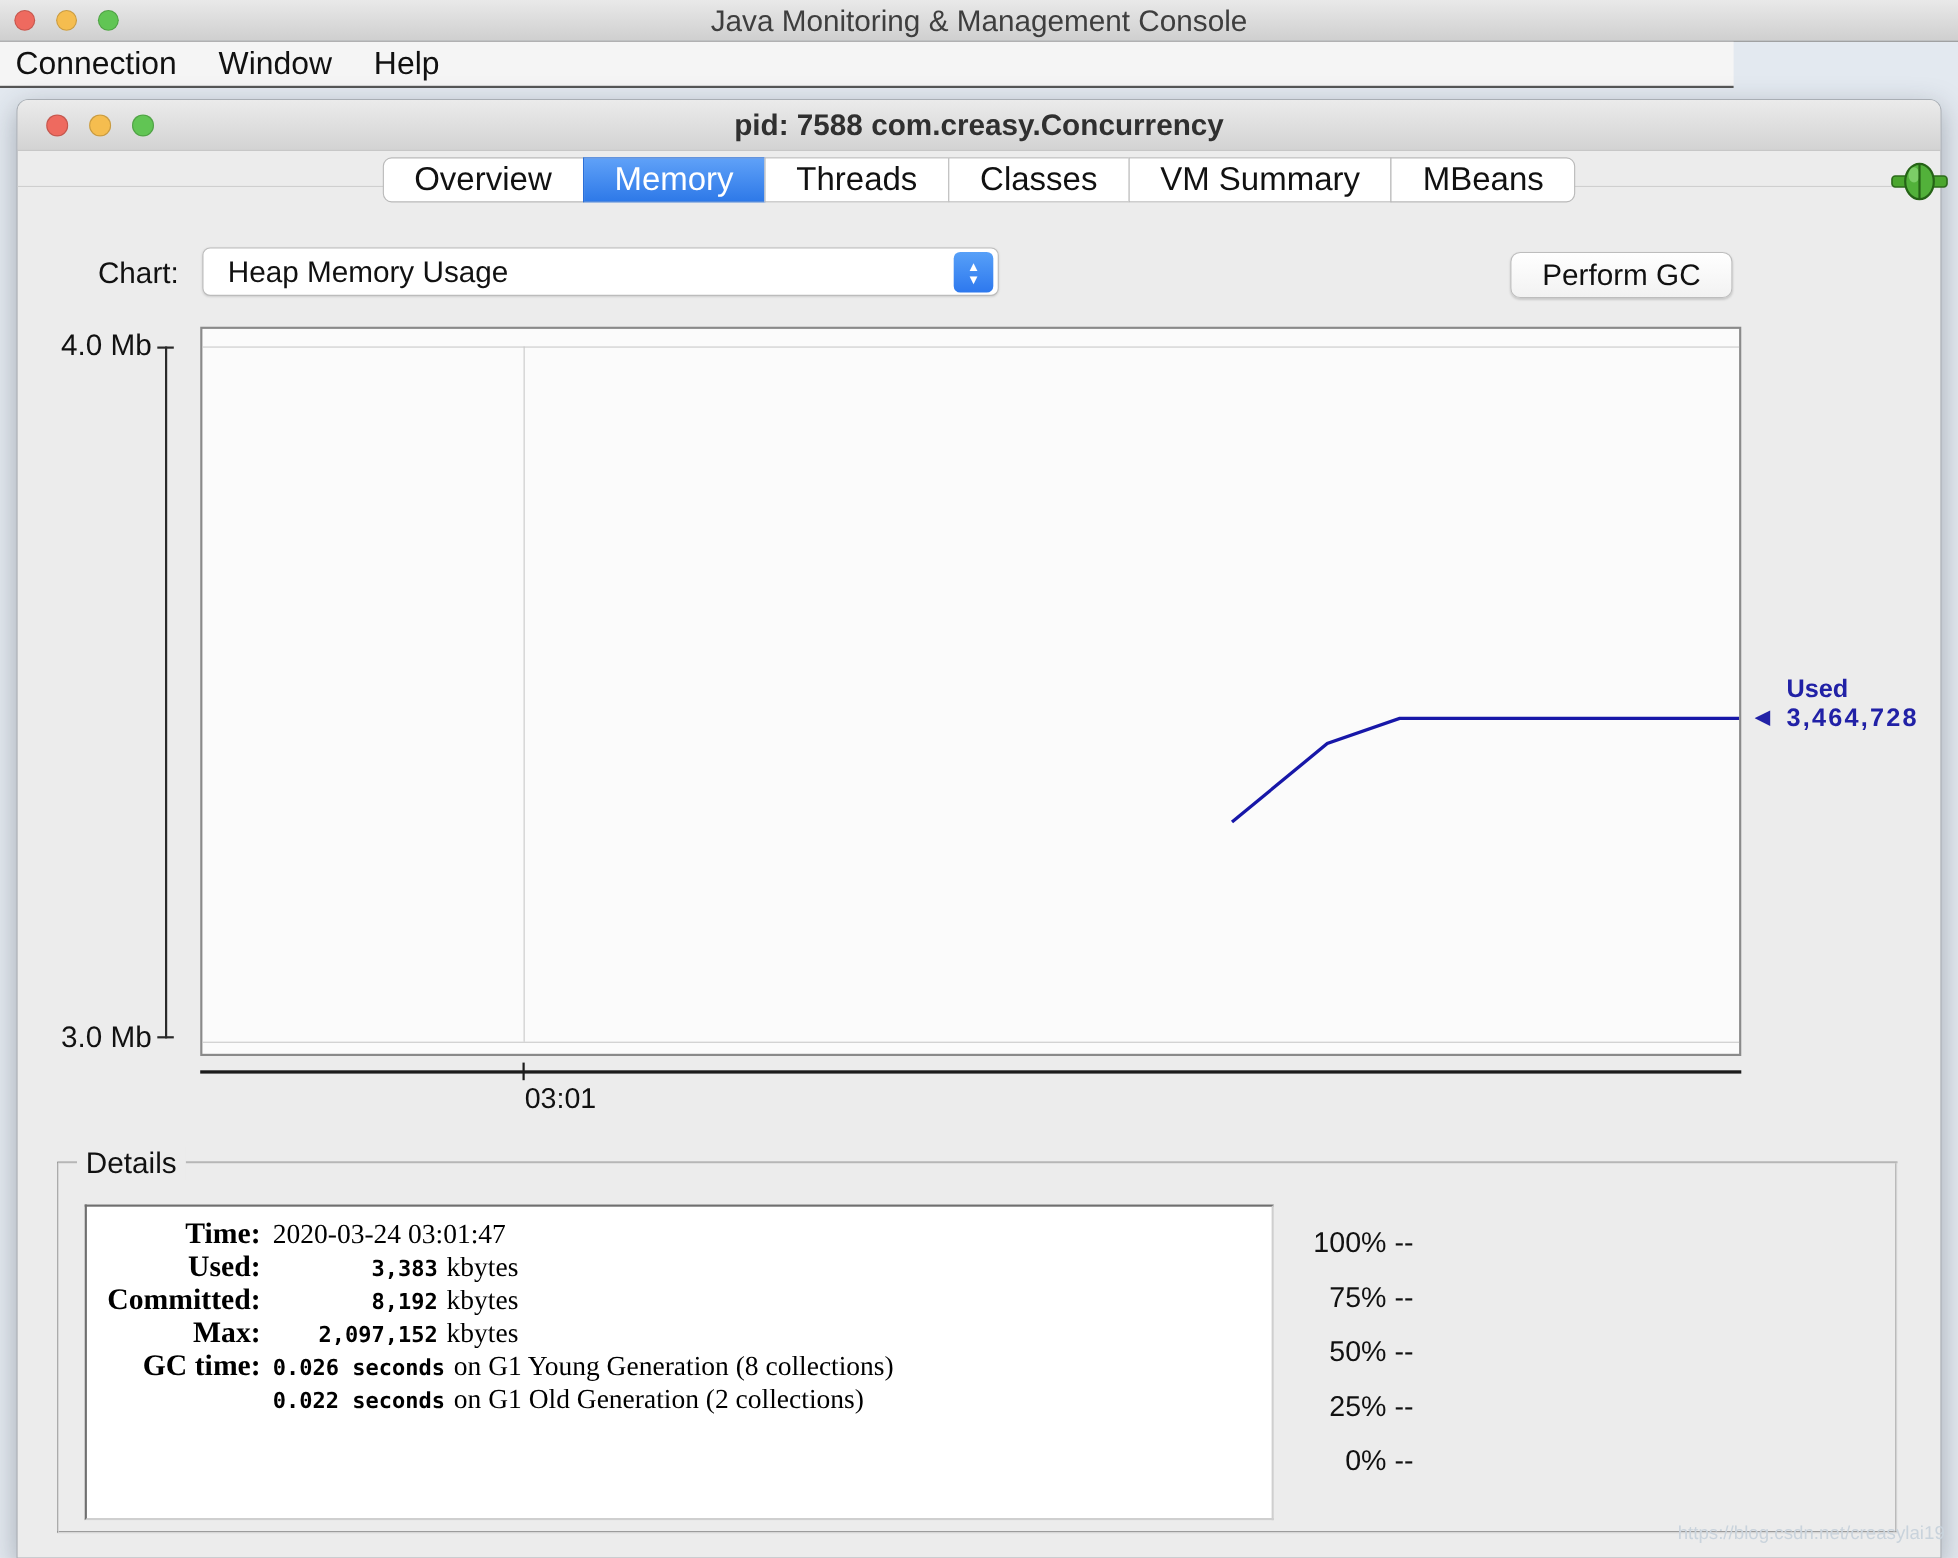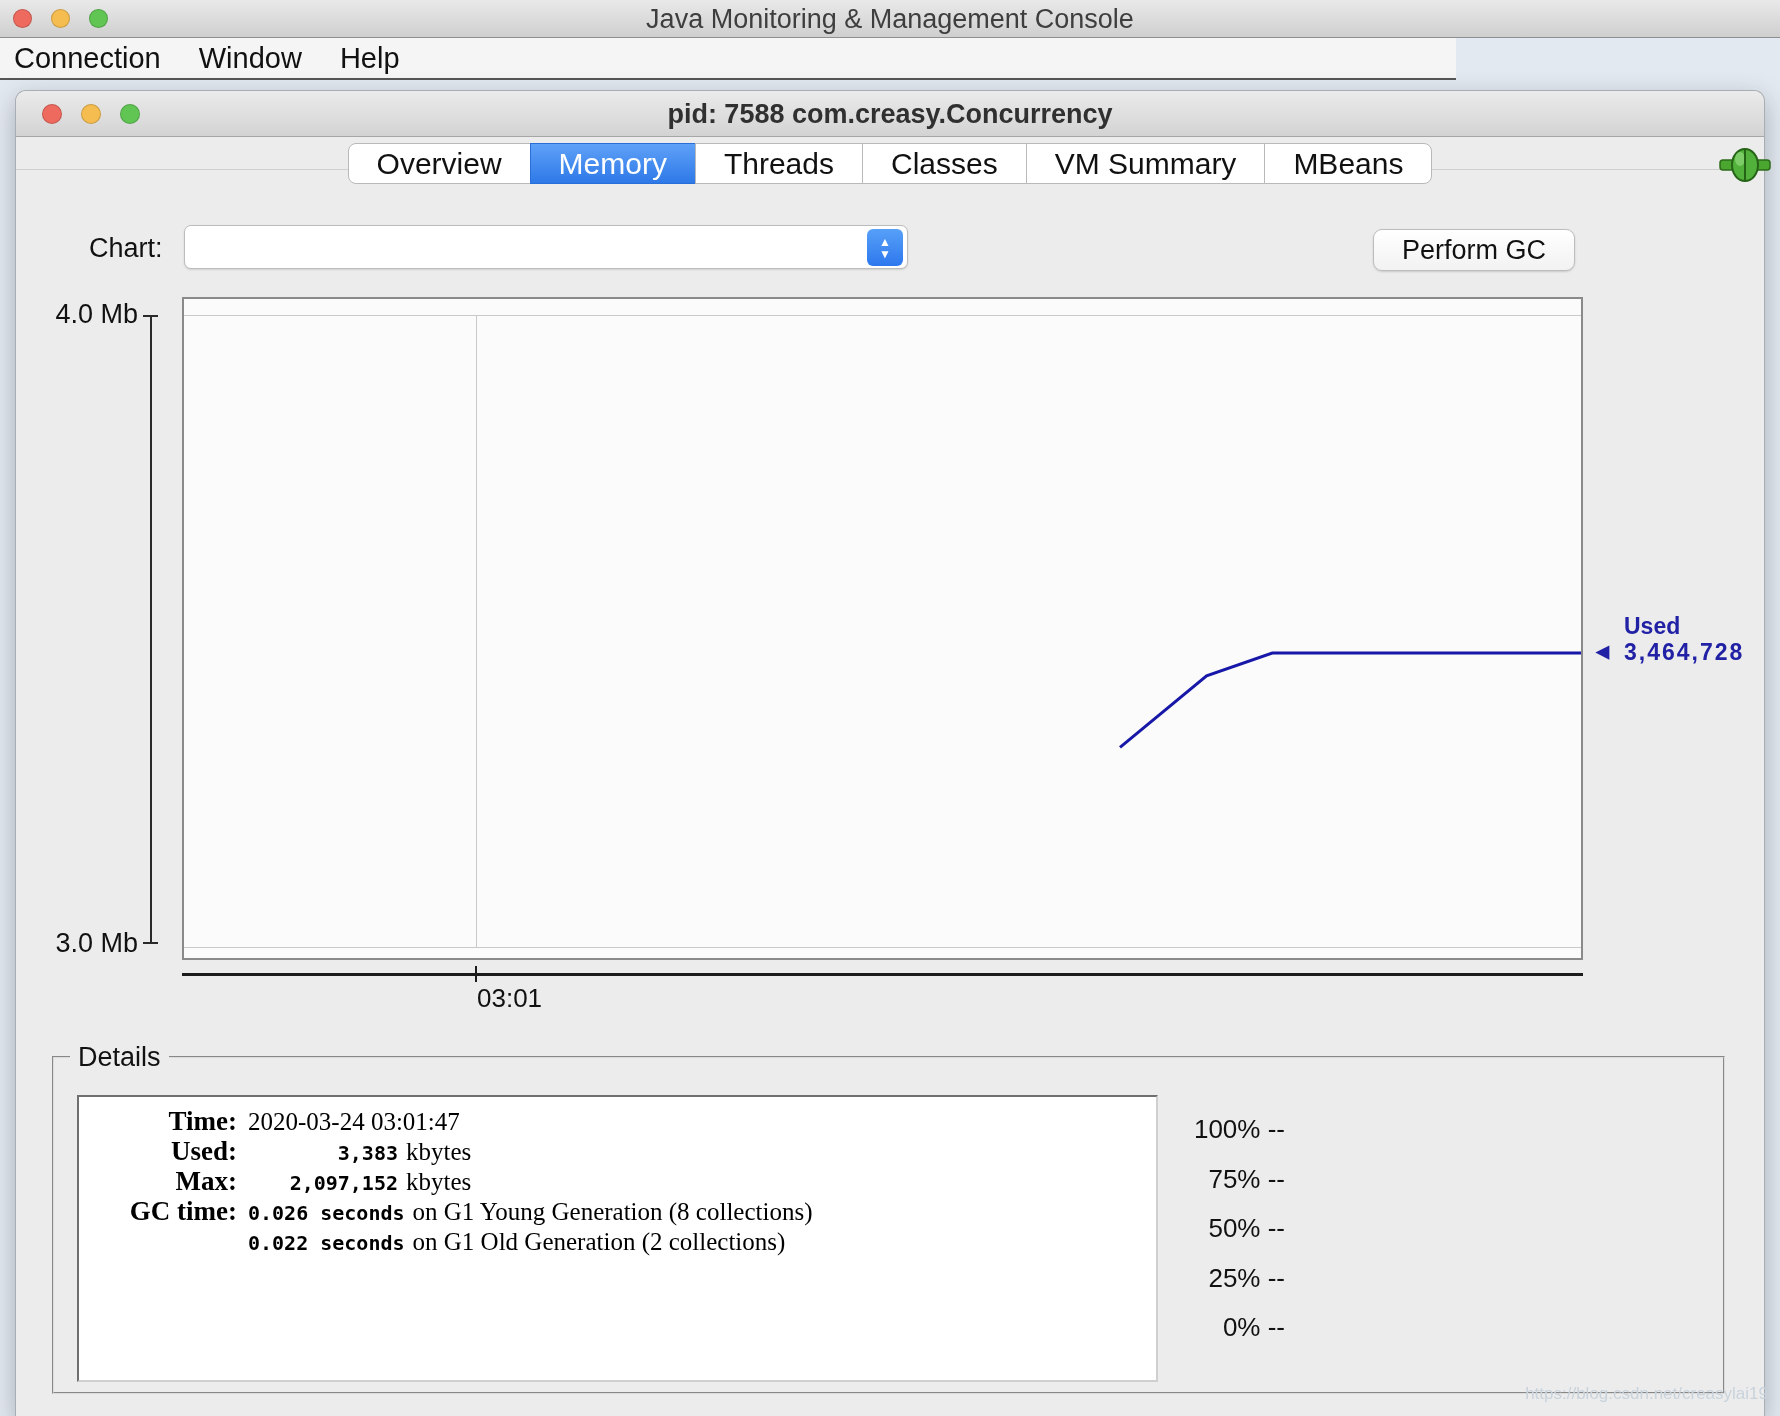--- a/index.html
+++ b/index.html
@@ -6,21 +6,21 @@
   html,body { width:1780px; height:1416px; overflow:hidden;
     font-family:"Liberation Sans", sans-serif; background:#e3e9f0; }
 
   
   .titlebar { position:absolute; left:0; top:0; width:1780px; height:38px;
     background:linear-gradient(#e9e9e9,#cfcfcf); border-bottom:1px solid #8f8f8f; }
   .titlebar-title { width:100%; text-align:center; line-height:38px; font-size:27px; color:#3e3e3e; }
   .lights { position:absolute; top:0; display:flex; align-items:center; height:100%; gap:19px; }
   .titlebar .lights { left:13px; }
   .light { width:19px; height:19px; border-radius:50%; box-shadow:inset 0 0 0 1px rgba(0,0,0,.18); }
-  .menubar { position:absolute; left:0; top:38px; width:1456px; height:42px;
+  .menubar { position:absolute; left:0; top:38px; width:1576px; height:42px;
     background:#f5f5f5; border-bottom:2px solid #565656; display:flex; align-items:center; padding-left:14px; }
   .menu-item { font-size:29px; color:#111; margin-right:38px; }
 
   
   .window { position:absolute; left:16px; top:91px; width:1748px; height:1325px;
     background:#ececec; border-radius:10px 10px 0 0;
     box-shadow:0 0 0 1px #a9aeb4, 0 8px 26px rgba(40,50,60,.35); }
   .win-titlebar { position:absolute; left:0; top:0; width:100%; height:46px;
     background:linear-gradient(#ebebeb,#d3d3d3); border-bottom:1px solid #a6a6a6;
     border-radius:10px 10px 0 0; }
@@ -135,20 +135,21 @@
   <svg class="plug" viewBox="0 0 52 36">
     <rect x="1" y="13" width="16" height="10" rx="3" fill="#4aa62e" stroke="#2c6b1b" stroke-width="1.5"></rect>
     <rect x="35" y="13" width="16" height="10" rx="3" fill="#4aa62e" stroke="#2c6b1b" stroke-width="1.5"></rect>
     <ellipse cx="26" cy="18" rx="13" ry="16" fill="#52b13a" stroke="#256316" stroke-width="2"></ellipse>
     <ellipse cx="21" cy="12" rx="5" ry="7" fill="#8fd97a" opacity="0.7"></ellipse>
     <line x1="26" y1="3" x2="26" y2="33" stroke="#256316" stroke-width="2"></line>
   </svg>
 
   <div class="chart-label">Chart:</div>
   <div class="combo">
+    <div class="combo-text">Heap Memory Usage</div>
     <div class="combo-stepper">
       <span>▲</span>
       <span>▼</span>
     </div>
   </div>
   <div class="gc-button">Perform GC</div>
 
   <div class="ylab" style="left:32px; top:208px;" id="ylab-top">4.0 Mb</div>
   <div class="ylab" style="left:32px; top:837px;" id="ylab-bot">3.0 Mb</div>
   <div class="yaxis-line"></div>
@@ -181,20 +182,24 @@
     <div class="details-white" id="details-rows">
         <div class="drow plain">
           <div class="dlabel">Time:</div>
           <div class="dval"><span class="dunit">2020-03-24 03:01:47</span></div>
         </div>
         <div class="drow kb">
           <div class="dlabel">Used:</div>
           <div class="dval"><span class="dnum">3,383</span><span class="dunit">kbytes</span></div>
         </div>
         <div class="drow kb">
+          <div class="dlabel">Committed:</div>
+          <div class="dval"><span class="dnum">8,192</span><span class="dunit">kbytes</span></div>
+        </div>
+        <div class="drow kb">
           <div class="dlabel">Max:</div>
           <div class="dval"><span class="dnum">2,097,152</span><span class="dunit">kbytes</span></div>
         </div>
         <div class="drow gc">
           <div class="dlabel">GC time:</div>
           <div class="dval"><span class="dnum">0.026 seconds</span><span class="dunit">on G1 Young Generation (8 collections)</span></div>
         </div>
         <div class="drow gc">
           <div class="dlabel"></div>
           <div class="dval"><span class="dnum">0.022 seconds</span><span class="dunit">on G1 Old Generation (2 collections)</span></div>

